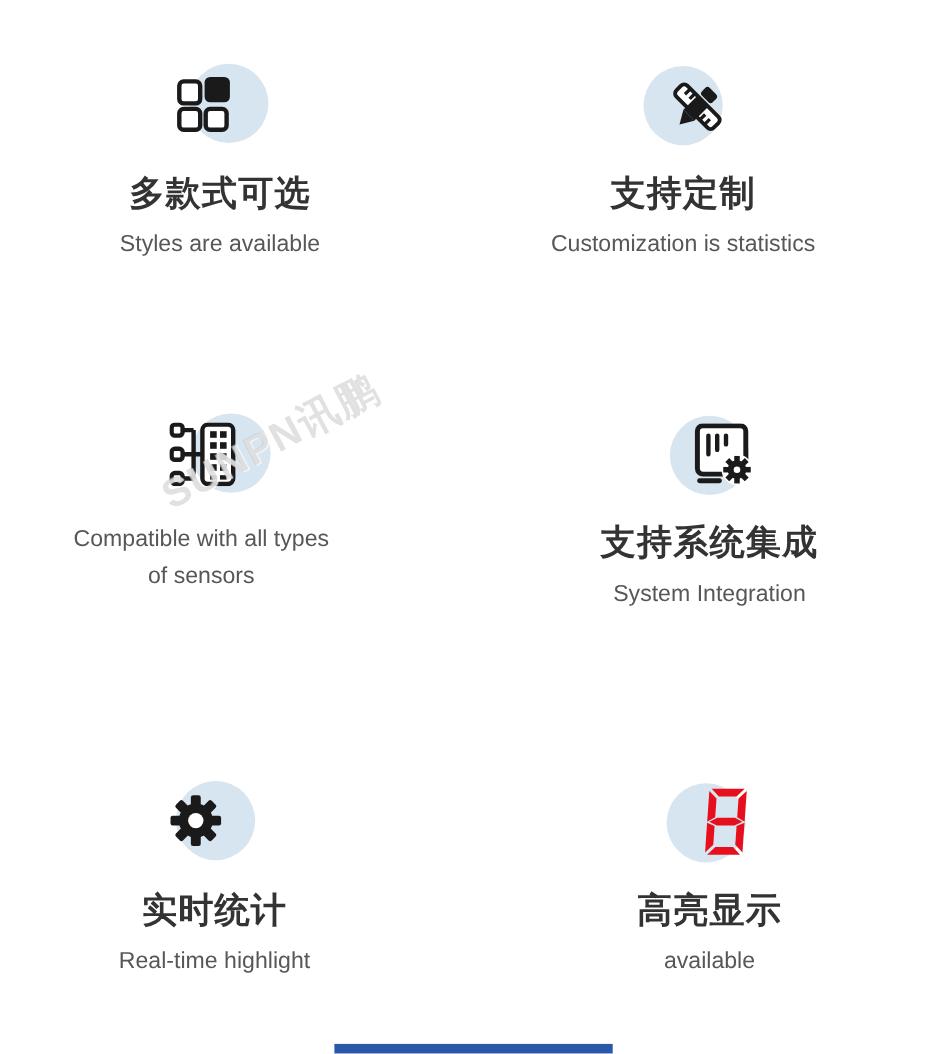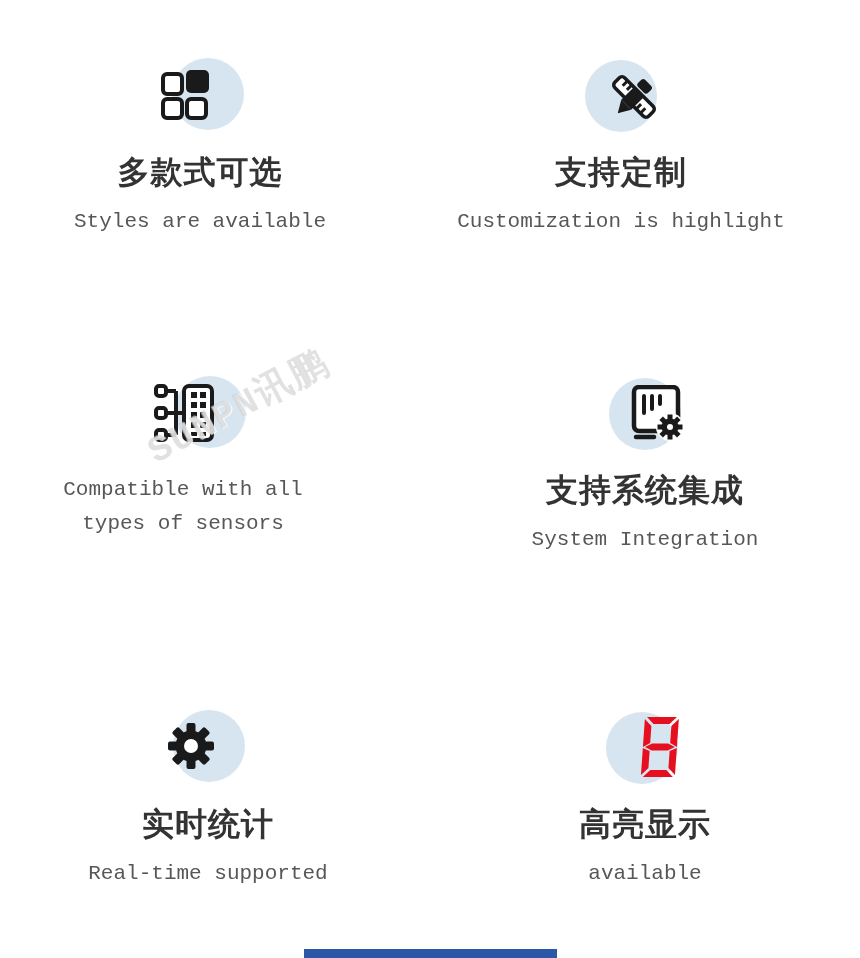--- a/index.html
+++ b/index.html
@@ -1,20 +1,20 @@
 <!DOCTYPE html>
 <html><head>
 <meta charset="utf-8">
 <style>
   * { margin:0; padding:0; box-sizing:border-box; }
   html,body { background:#fff; }
   .page {
     position:relative; width:860px; height:958px; margin:0 auto;
     background:#ffffff; overflow:hidden;
-    font-family:Liberation Mono, monospace;
+    font-family:Liberation Sans, sans-serif;
   }
   .feature { position:absolute; text-align:center; }
   .icon-area { position:relative; height:72px; margin-bottom:25px; }
   .circle {
     position:absolute; width:72px; height:72px; border-radius:50%;
     background:#d7e5f0;
   }
   .icon { position:absolute; }
   .title {
     font-size:32px; line-height:40px; font-weight:600; color:#333333;
@@ -23,21 +23,21 @@
   .subtitle {
     font-size:21px; line-height:34px; font-weight:400; color:#575757;
   }
   .subtitle span { display:inline-block; }
 
   
   .f1 { top:58px;  left:0;     width:400px; }
   .f2 { top:58px;  left:406px; width:430px; }
   .f3 { top:376px; left:0;     width:366px; }
   .f4 { top:376px; left:430px; width:430px; }
-  .f5 { top:710px; left:13px;     width:390px; }
+  .f5 { top:710px; left:0;     width:390px; }
   .f6 { top:710px; left:430px; width:430px; }
 
   
   .f1 .circle { left:172px; top:0; }   .f1 .icon { left:160px; top:12px; }
   .f2 .circle { left:179px; top:2px; } .f2 .icon { left:200px; top:11px; }
   .f3 .circle { left:174px; top:0; }   .f3 .icon { left:154px; top:8px;  }
   .f4 .circle { left:179px; top:2px; } .f4 .icon { left:200px; top:9px;  }
   .f5 .circle { left:160px; top:0; }   .f5 .icon { left:150px; top:8px;  }
   .f6 .circle { left:176px; top:2px; } .f6 .icon { left:211px; top:5px;  }
 
@@ -84,21 +84,21 @@
           <path d="M12 21 V28 M18 21 V28 M38 28 V35 M44 28 V35" stroke="#1a1a1a" stroke-width="3" fill="none"></path>
         </g>
         <g transform="rotate(-45 28 28)" fill="#1a1a1a">
           <polygon points="5,28 17,21 17,35"></polygon>
           <rect x="17" y="21" width="17" height="14"></rect>
           <rect x="38" y="21" width="10" height="14" rx="3"></rect>
         </g>
       </svg>
     </div>
     <div class="title">支持定制</div>
-    <div class="subtitle"><span>Customization is highlight</span></div>
+    <div class="subtitle"><span>Customization is statistics</span></div>
   </div>
 
   <div class="feature f3">
     <div class="icon-area">
       <div class="circle"></div>
       <svg class="icon" width="78" height="58" viewBox="0 0 78 58">
         <path d="M12 7 H22 M12 29 H22 M12 51 H22 M22 7 V51 M22 29 H30" stroke="#1a1a1a" stroke-width="4" fill="none"></path>
         <rect x="2" y="2" width="10" height="10" rx="3" fill="#fff" stroke="#1a1a1a" stroke-width="4"></rect>
         <rect x="2" y="24" width="10" height="10" rx="3" fill="#fff" stroke="#1a1a1a" stroke-width="4"></rect>
         <rect x="2" y="46" width="10" height="10" rx="3" fill="#fff" stroke="#1a1a1a" stroke-width="4"></rect>
@@ -162,21 +162,21 @@
             <rect x="-4.5" y="-23" width="9" height="10" rx="2" transform="rotate(225)"></rect>
             <rect x="-4.5" y="-23" width="9" height="10" rx="2" transform="rotate(270)"></rect>
             <rect x="-4.5" y="-23" width="9" height="10" rx="2" transform="rotate(315)"></rect>
             <circle r="15.5"></circle>
           </g>
           <circle r="7" fill="#fff"></circle>
         </g>
       </svg>
     </div>
     <div class="title">实时统计</div>
-    <div class="subtitle"><span>Real-time supported</span></div>
+    <div class="subtitle"><span>Real-time highlight</span></div>
   </div>
 
   <div class="feature f6">
     <div class="icon-area">
       <div class="circle"></div>
       <svg class="icon" width="40" height="64" viewBox="0 0 40 64">
         <g transform="translate(4,2) skewX(-4)" fill="#e60f1e">
           <polygon points="2,0 32,0 25,7 9,7"></polygon>
           <polygon points="0,2 7,9 7,26 0,30"></polygon>
           <polygon points="34,2 34,30 27,26 27,9"></polygon>

